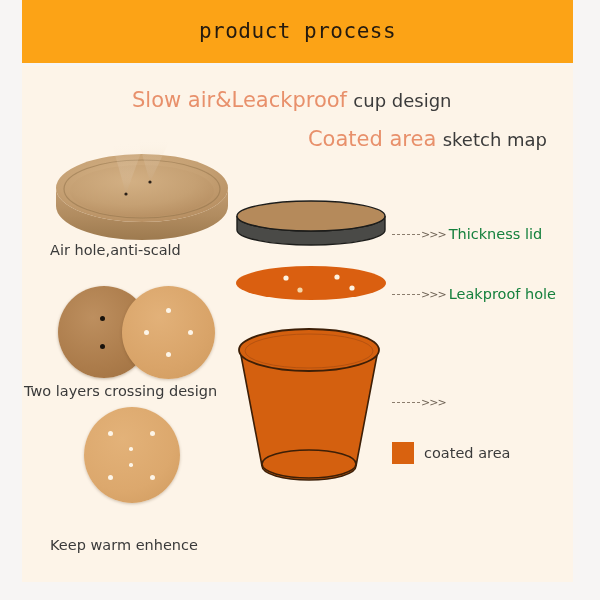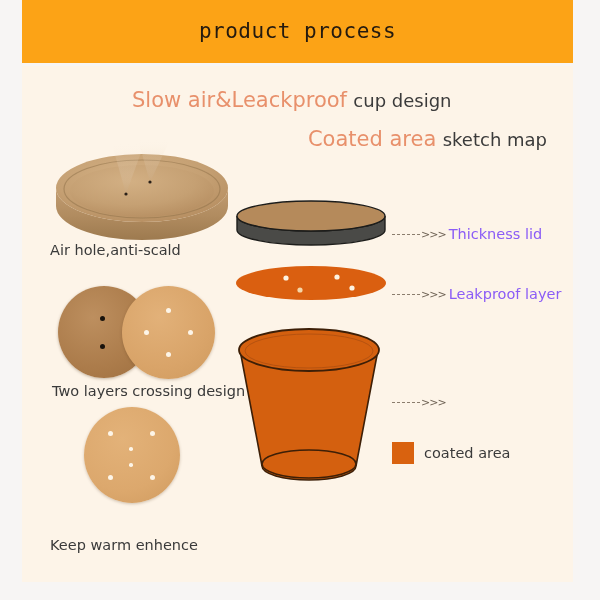--- a/index.html
+++ b/index.html
@@ -71,21 +71,21 @@
   }
   
   .caption {
     position: absolute;
     white-space: nowrap;
     color: #3a3a3a;
     font-size: 14.5px;
     font-family: "DejaVu Sans", sans-serif;
   }
   #cap-air-hole      { left: 28px; top: 176px; }
-  #cap-two-layers    { left: 2px;  top: 317px; margin-left: 28px; }
+  #cap-two-layers    { left: 2px;  top: 317px; }
   #cap-keep-warm     { left: 28px; top: 471px; text-align: center; }
   
   #lid-photo {
     position: absolute;
     left: 30px;
     top: 70px;
     width: 180px;
     height: 112px;
   }
   
@@ -169,21 +169,21 @@
     margin-right: 1px;
   }
   .leader .chev {
     color: #6e6254;
     font-size: 11px;
     letter-spacing: -1px;
     margin-right: 3px;
     font-family: "DejaVu Sans", sans-serif;
   }
   .leader .lbl {
-    color: #8b5cf6;
+    color: #15803d;
     font-size: 14.5px;
     font-family: "DejaVu Sans", sans-serif;
   }
   #leader-lid    { left: 370px; top: 160px; }
   #leader-leak   { left: 370px; top: 220px; }
   #leader-body   { left: 370px; top: 330px; }
   
   #legend-coated {
     position: absolute;
     left: 370px;
@@ -301,21 +301,21 @@
 
     <div class="leader" id="leader-lid">
       <span class="line"></span>
       <span class="chev">&gt;&gt;&gt;</span>
       <span class="lbl">Thickness lid</span>
     </div>
 
     <div class="leader" id="leader-leak">
       <span class="line"></span>
       <span class="chev">&gt;&gt;&gt;</span>
-      <span class="lbl">Leakproof layer</span>
+      <span class="lbl">Leakproof hole</span>
     </div>
 
     <div class="leader" id="leader-body">
       <span class="line"></span>
       <span class="chev">&gt;&gt;&gt;</span>
     </div>
 
     <div id="legend-coated">
       <span id="legend-swatch"></span>
       <span id="legend-label">coated area</span>

